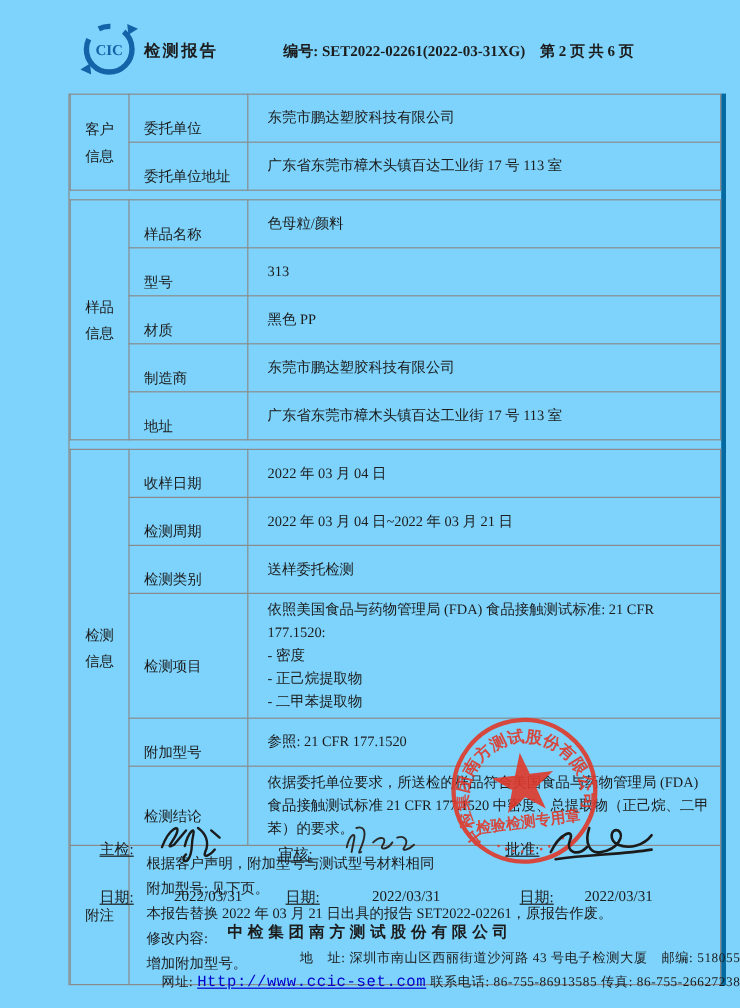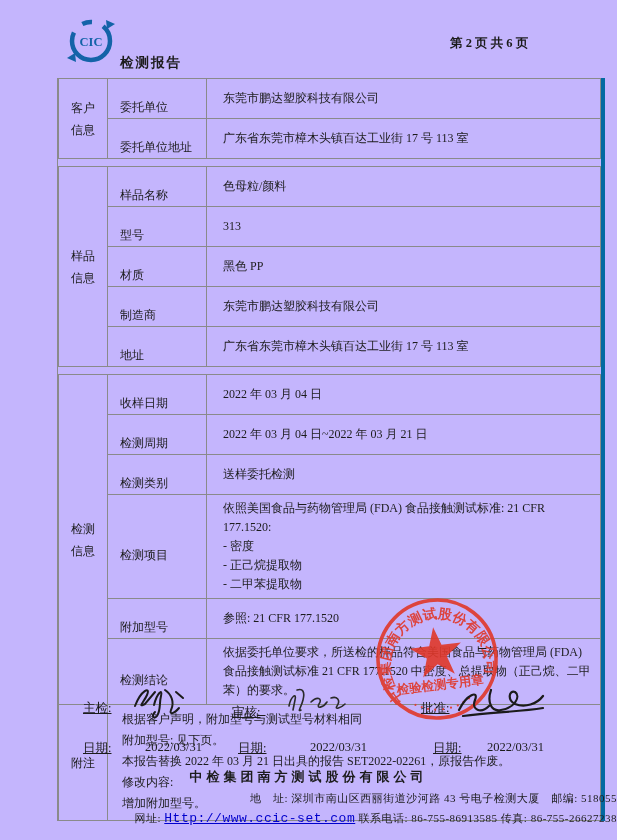--- a/index.html
+++ b/index.html
@@ -1,30 +1,30 @@
 <!DOCTYPE html>
 <html><head>
 <meta charset="utf-8">
 <style>
   * { margin:0; padding:0; box-sizing:border-box; }
   html,body { background:#ffffff; }
   .page {
     position:relative;
     width:617px; height:840px;
     margin:0 auto;
-    background:#c4b5fd;
+    background:#7dd3fc;
     font-family:"Liberation Serif","DejaVu Serif",serif;
     color:#1c1c1c;
     overflow:hidden;
   }
 
   
   .header { position:absolute; top:12px; left:60px; width:500px; height:58px; }
   .logo { position:absolute; left:2px; top:2px; width:58px; height:54px; }
-  .hdr-title { position:absolute; left:60px; top:22px; font-size:13.5px; font-weight:bold; letter-spacing:2px;margin-top:20px; }
+  .hdr-title { position:absolute; left:60px; top:22px; font-size:13.5px; font-weight:bold; letter-spacing:2px; }
   .hdr-no    { position:absolute; left:176px; top:23px; font-size:12.5px; font-weight:bold; white-space:nowrap; }
   .hdr-page  { position:absolute; left:390px; top:23px; font-size:12.5px; font-weight:bold; white-space:nowrap; }
 
   
   .table-wrap { position:absolute; top:78px; left:57px; width:548px;
                 border-left:1px solid #8a8a8a; border-right:4px solid #0369a1; }
   table.info { width:100%; border-collapse:collapse; table-layout:fixed; margin-bottom:7px; }
   table.info:last-child { margin-bottom:0; }
   table.info td { border:1px solid #8a8a8a; font-size:12px; vertical-align:middle; }
   td.group { width:49px; text-align:center; white-space:pre-line; line-height:22px; font-size:12px; }
@@ -59,20 +59,21 @@
 <div class="page">
 
   <div class="header">
     <svg class="logo" viewBox="0 0 58 54">
       <circle cx="29" cy="27" r="19" fill="none" stroke="#1463a8" stroke-width="4.5" stroke-dasharray="86 12 10 12" stroke-dashoffset="18"></circle>
       <polygon points="44,6 53,10 45,15" fill="#1463a8"></polygon>
       <polygon points="14,48 5,44 13,39" fill="#1463a8"></polygon>
       <text x="29" y="31.5" text-anchor="middle" font-size="12.5" font-weight="bold" font-family="Liberation Serif, DejaVu Serif, serif" fill="#1463a8">CIC</text>
     </svg>
     <div class="hdr-title">检测报告</div>
+    <div class="hdr-no">编号: SET2022-02261(2022-03-31XG)</div>
     <div class="hdr-page">第 2 页 共 6 页</div>
   </div>
 
   <div class="table-wrap">
 
     <table class="info">
       <colgroup>
           <col style="width:49px">
           <col style="width:99px">
           <col>

